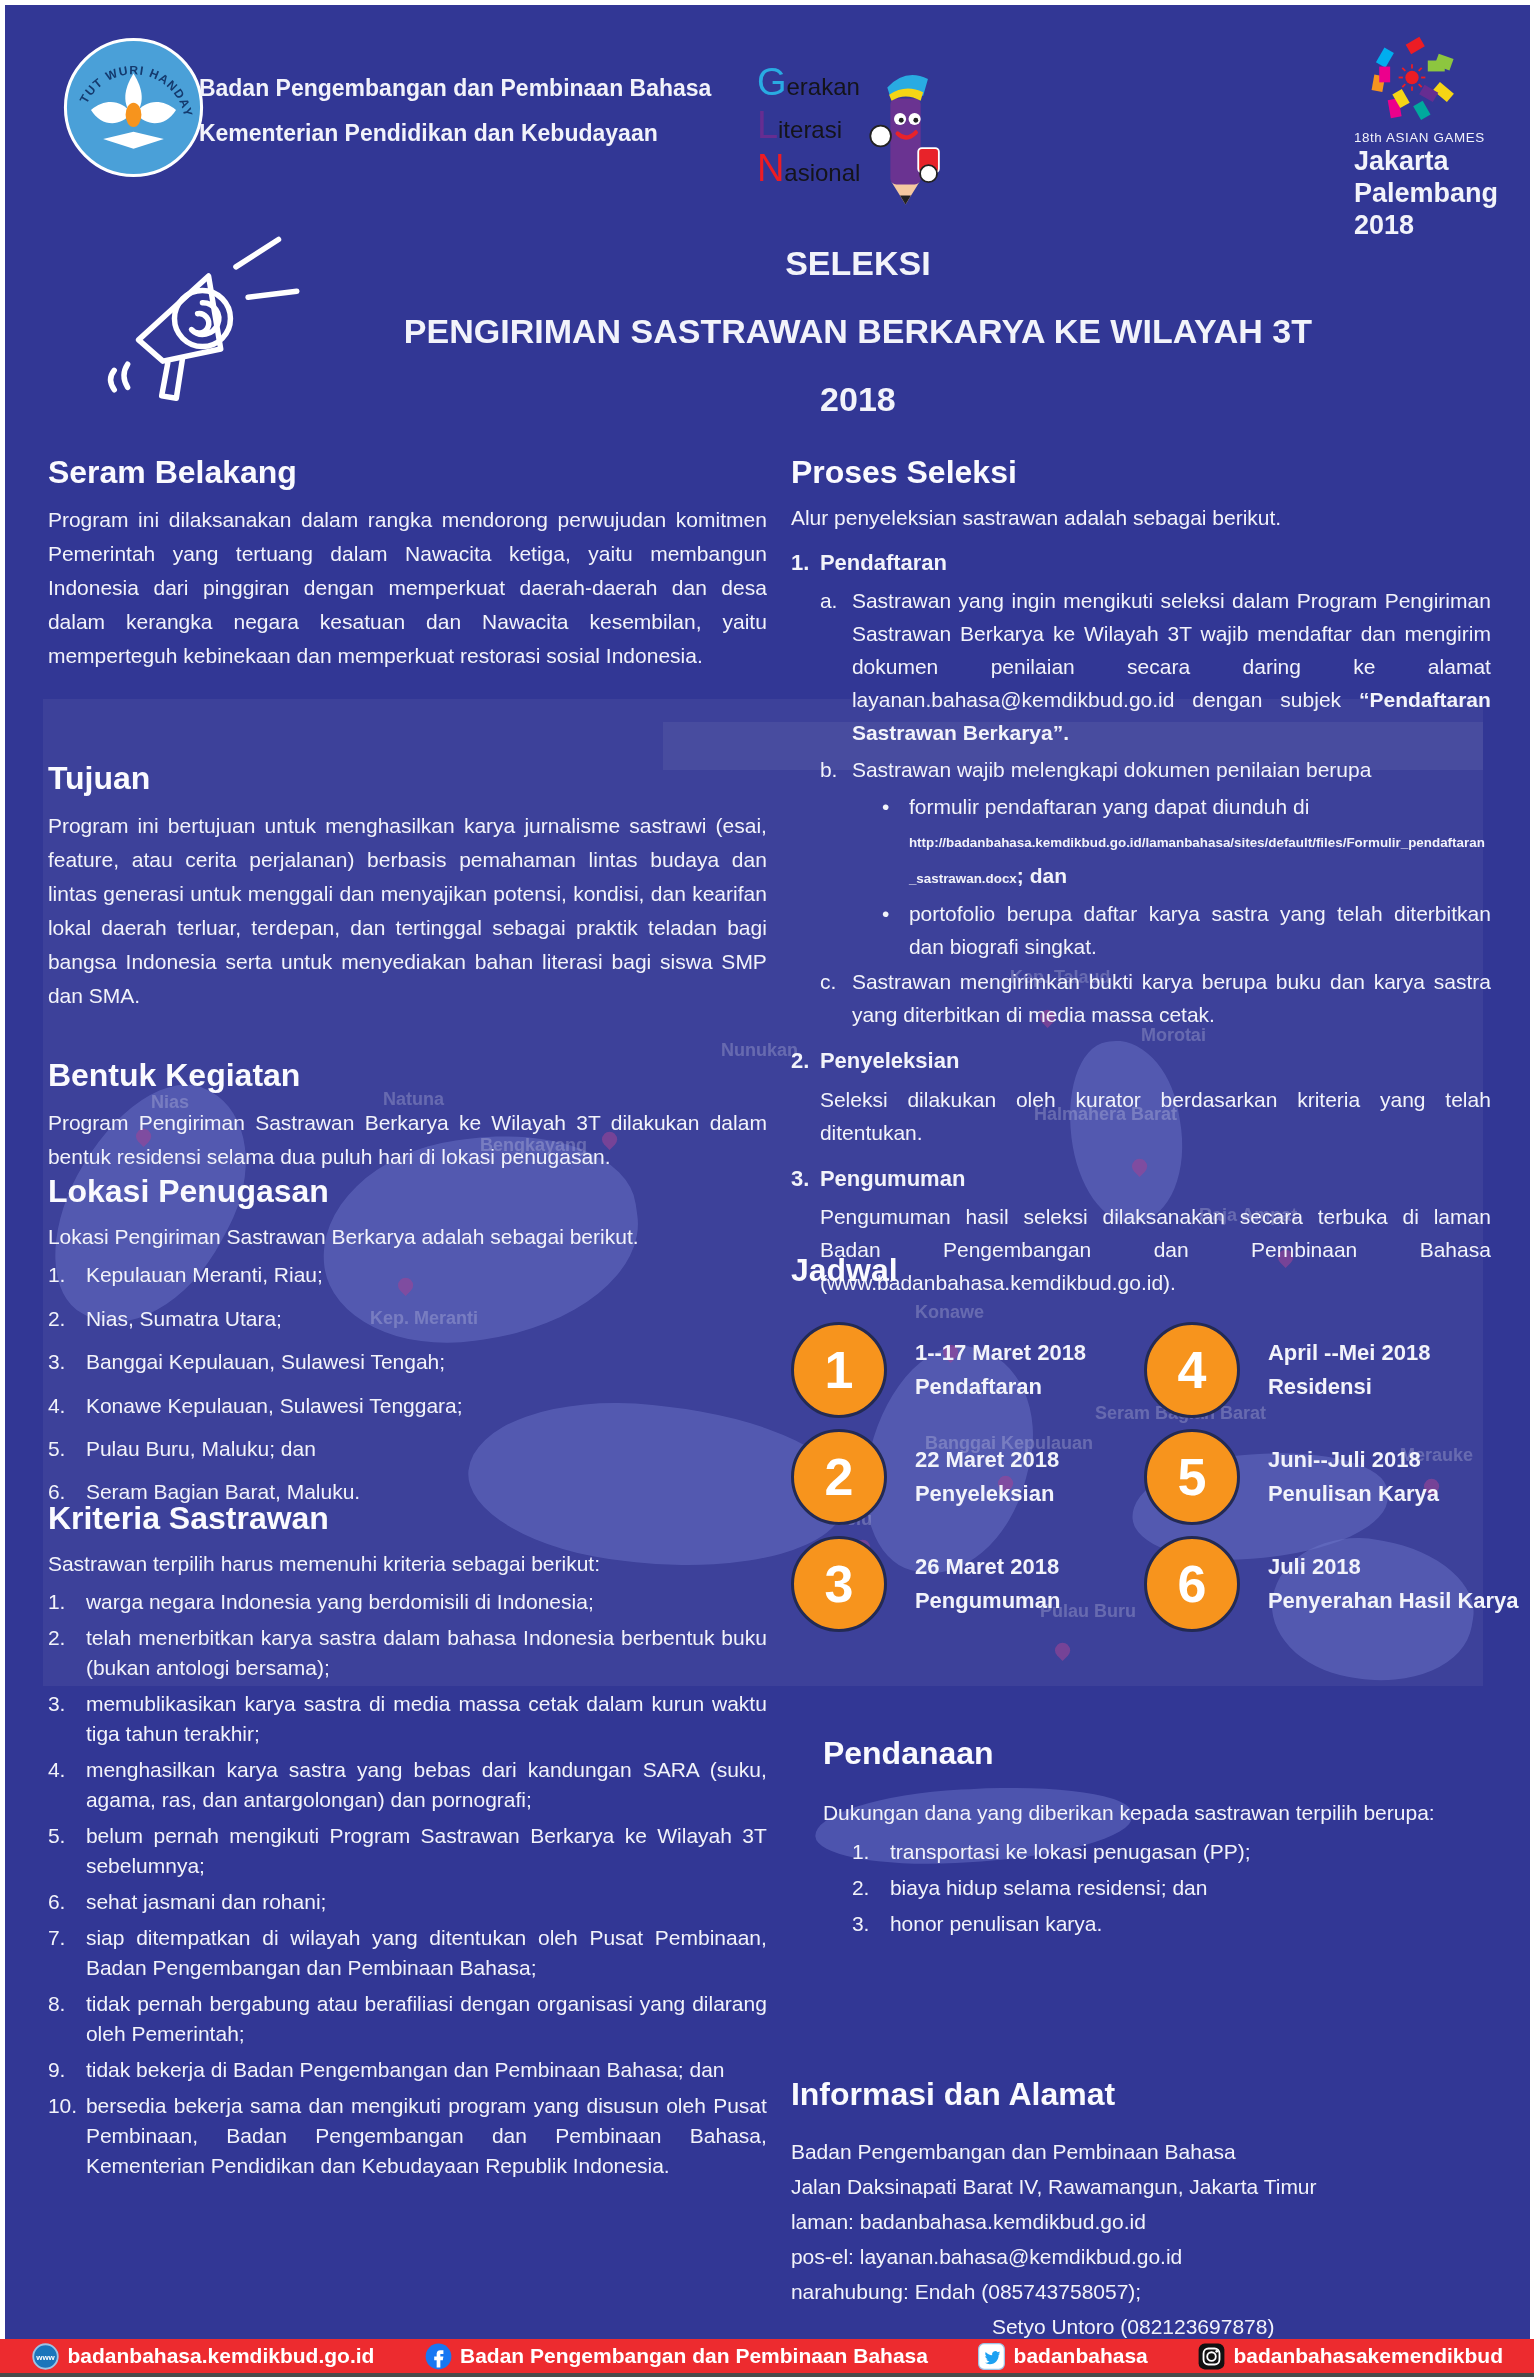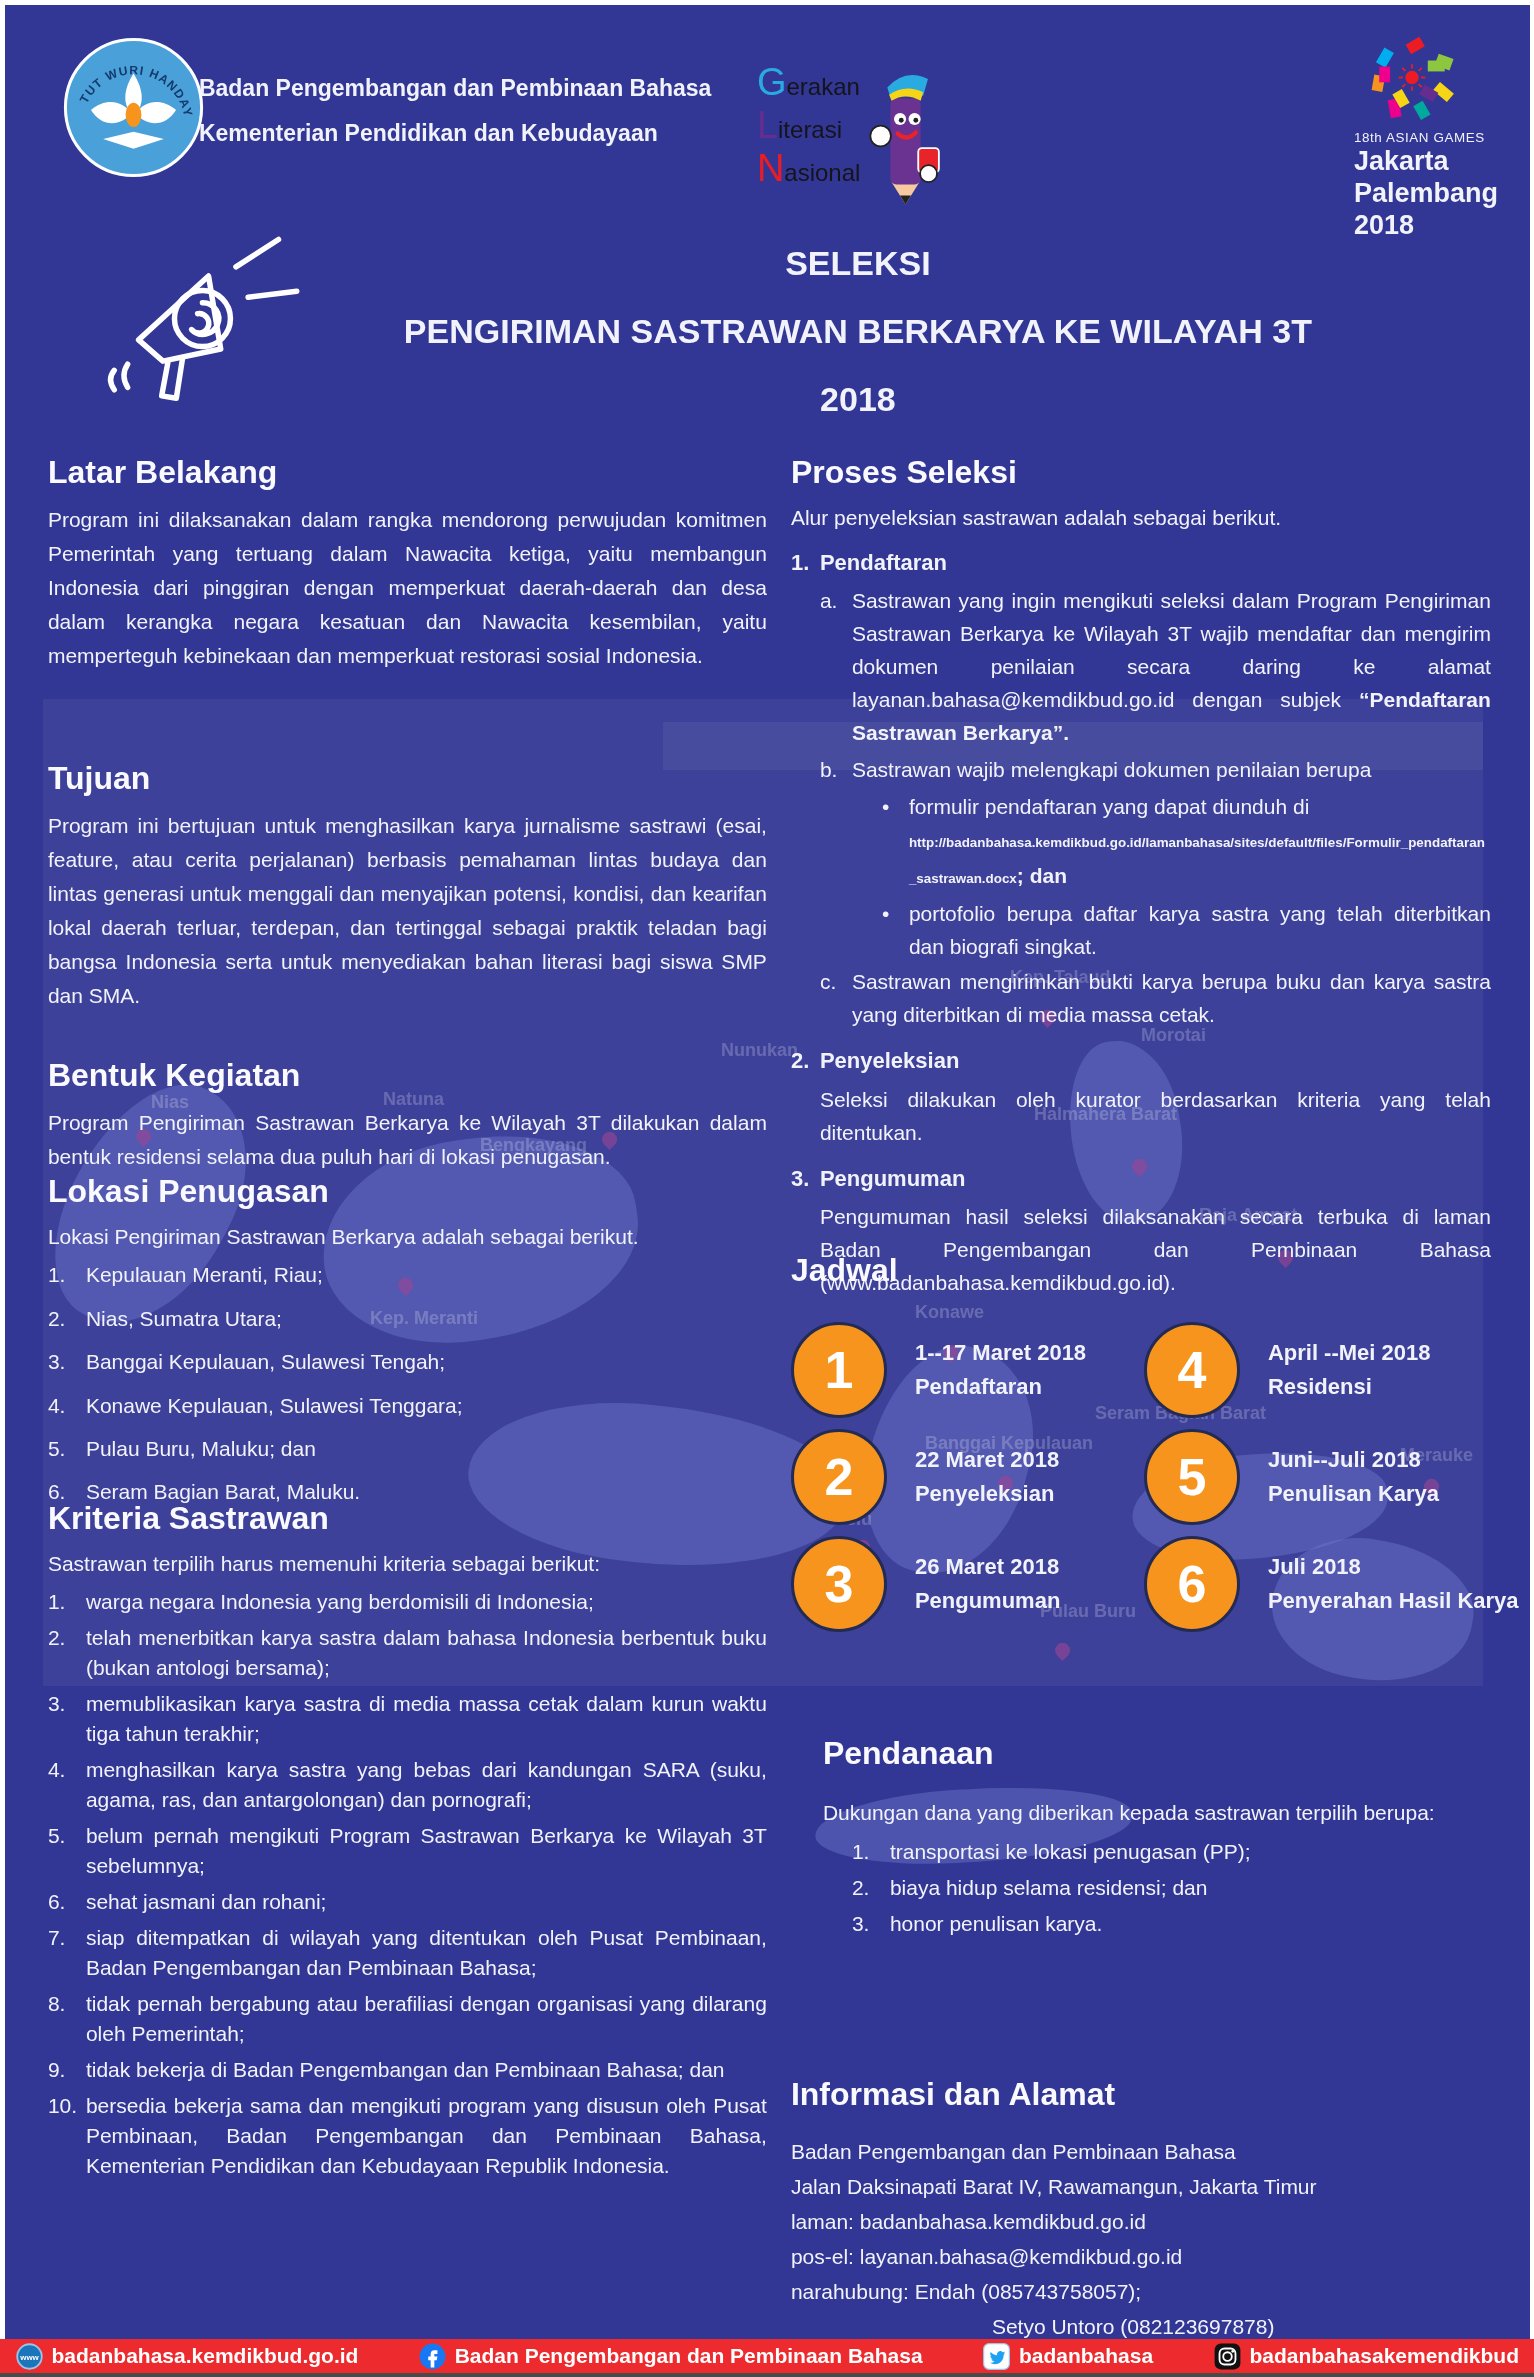--- a/index.html
+++ b/index.html
@@ -65,21 +65,21 @@
   .jgrid{display:grid;grid-template-columns:353px 347px;grid-template-rows:repeat(3,107px);margin-top:28px;row-gap:0;}
   .jitem{display:flex;align-items:center;}
   .jcircle{flex:0 0 90px;height:90px;border-radius:50%;background:#f7941d;border:3px solid #232a54;
     display:flex;align-items:center;justify-content:center;font-weight:bold;font-size:52px;color:#ffffff;}
   .jtext{margin-left:28px;font-weight:bold;font-size:22px;line-height:34px;white-space:nowrap;}
   
   .info-line{font-size:21px;line-height:35px;white-space:nowrap;}
   .info-line.indent{padding-left:201px;}
   
   .footer{position:absolute;left:0;bottom:3.7px;width:1535px;height:34px;background:#ed2b2f;
-    display:flex;align-items:center;justify-content:space-between;padding:0 16px;box-sizing:border-box;}
+    display:flex;align-items:center;justify-content:space-between;padding:0 32px;box-sizing:border-box;}
   .fgroup{display:flex;align-items:center;color:#fff;font-weight:bold;font-size:21px;white-space:nowrap;}
   .ficon{width:27px;height:27px;margin-right:8.5px;flex:0 0 27px;}
   .bottom-strip{position:absolute;left:0;bottom:0;width:1535px;height:3.7px;background:#4a4a4a;}
   .it{}
 </style>
 </head>
 <body>
 
 <div class="poster">
 
@@ -210,21 +210,21 @@
       <path d="M52,240 Q40,258 52,278"></path>
     </g>
   </svg>
   <div class="title">
     <div>SELEKSI</div>
     <div>PENGIRIMAN SASTRAWAN BERKARYA KE WILAYAH 3T</div>
     <div>2018</div>
   </div>
 
   <div class="sec latar">
-    <h2 class="h1">Latar Belakang</h2>
+    <h2 class="h1">Seram Belakang</h2>
     <p class="para">Program ini dilaksanakan dalam rangka mendorong perwujudan komitmen Pemerintah yang tertuang dalam Nawacita ketiga, yaitu membangun Indonesia dari pinggiran dengan memperkuat daerah-daerah dan desa dalam kerangka negara kesatuan dan Nawacita kesembilan, yaitu memperteguh kebinekaan dan memperkuat restorasi sosial Indonesia.</p>
   </div>
 
   <div class="sec tujuan">
     <h2 class="h1">Tujuan</h2>
     <p class="para"><span>Program ini bertujuan untuk menghasilkan karya jurnalisme sastrawi (esai, </span><span class="it">feature</span><span>, atau cerita perjalanan) berbasis pemahaman lintas budaya dan lintas generasi untuk menggali dan menyajikan potensi, kondisi, dan kearifan lokal daerah terluar, terdepan, dan tertinggal sebagai praktik teladan bagi bangsa Indonesia serta untuk menyediakan bahan literasi bagi siswa SMP dan SMA.</span></p>
   </div>
 
   <div class="sec bentuk">
     <h2 class="h1">Bentuk Kegiatan</h2>

